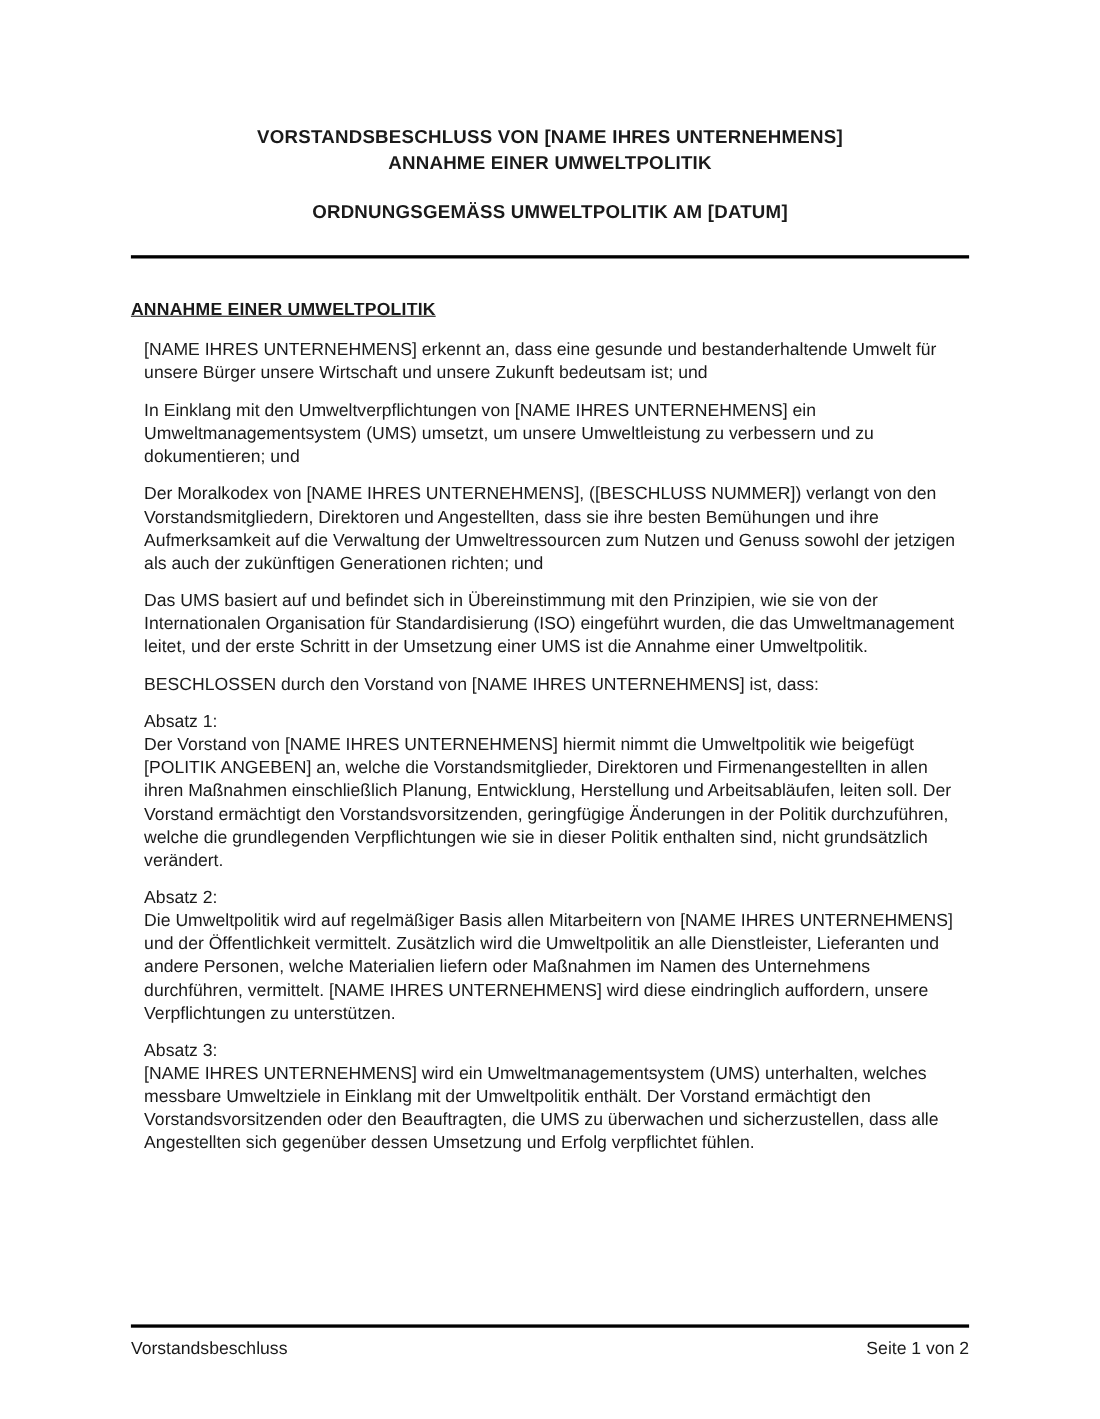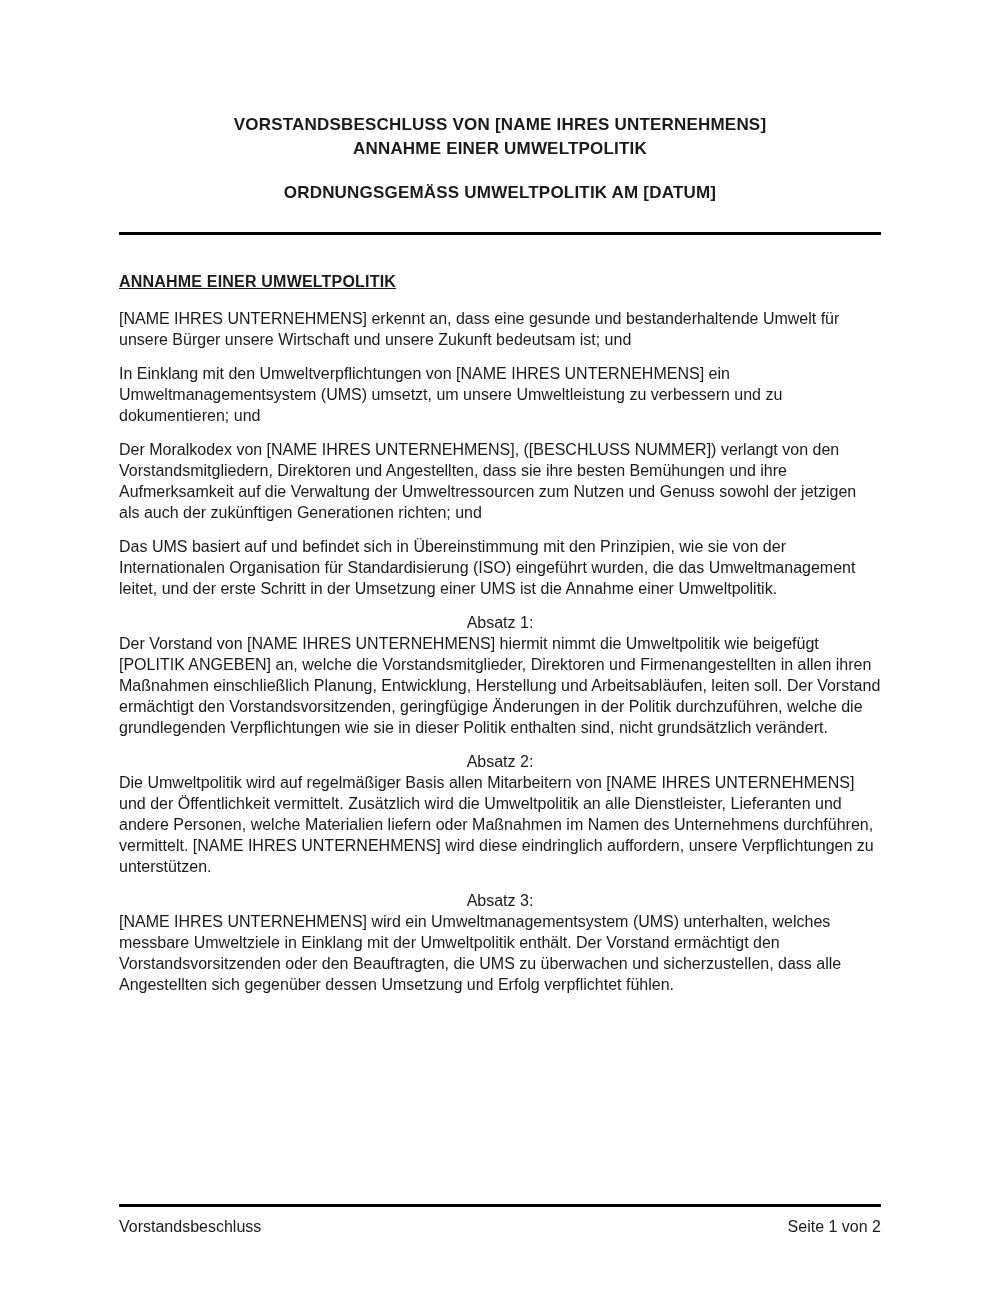--- a/index.html
+++ b/index.html
@@ -42,25 +42,24 @@
     text-decoration: underline;
     line-height: 21px;
     letter-spacing: 0.2px;
   }
   .body-text {
     margin-top: 16px;
     font-size: 16px;
     line-height: 21px;
   }
   .para {
-    margin: 0 0 13px 0;
+    margin: 0 0 13px 12px;
   }
   .para-label {
     display: block;
-    text-align: center;
   }
   .footer {
     position: absolute;
     left: 119px;
     right: 119px;
     top: 1204px;
     border-top: 3px solid #000000;
     padding-top: 9px;
     display: flex;
     justify-content: space-between;
@@ -92,20 +91,23 @@
       <p class="para">
         <span class="para-label"></span><span>In Einklang mit den Umweltverpflichtungen von [NAME IHRES UNTERNEHMENS] ein Umweltmanagementsystem (UMS) umsetzt, um unsere Umweltleistung zu verbessern und zu dokumentieren; und</span>
       </p>
       <p class="para">
         <span class="para-label"></span><span>Der Moralkodex von [NAME IHRES UNTERNEHMENS], ([BESCHLUSS NUMMER]) verlangt von den Vorstandsmitgliedern, Direktoren und Angestellten, dass sie ihre besten Bemühungen und ihre Aufmerksamkeit auf die Verwaltung der Umweltressourcen zum Nutzen und Genuss sowohl der jetzigen als auch der zukünftigen Generationen richten; und</span>
       </p>
       <p class="para">
         <span class="para-label"></span><span>Das UMS basiert auf und befindet sich in Übereinstimmung mit den Prinzipien, wie sie von der Internationalen Organisation für Standardisierung (ISO) eingeführt wurden, die das Umweltmanagement leitet, und der erste Schritt in der Umsetzung einer UMS ist die Annahme einer Umweltpolitik.</span>
       </p>
       <p class="para">
+        <span class="para-label"></span><span>BESCHLOSSEN durch den Vorstand von [NAME IHRES UNTERNEHMENS] ist, dass:</span>
+      </p>
+      <p class="para">
         <span class="para-label">Absatz 1:</span><span>Der Vorstand von [NAME IHRES UNTERNEHMENS] hiermit nimmt die Umweltpolitik wie beigefügt [POLITIK ANGEBEN] an, welche die Vorstandsmitglieder, Direktoren und Firmenangestellten in allen ihren Maßnahmen einschließlich Planung, Entwicklung, Herstellung und Arbeitsabläufen, leiten soll. Der Vorstand ermächtigt den Vorstandsvorsitzenden, geringfügige Änderungen in der Politik durchzuführen, welche die grundlegenden Verpflichtungen wie sie in dieser Politik enthalten sind, nicht grundsätzlich verändert.</span>
       </p>
       <p class="para">
         <span class="para-label">Absatz 2:</span><span>Die Umweltpolitik wird auf regelmäßiger Basis allen Mitarbeitern von [NAME IHRES UNTERNEHMENS] und der Öffentlichkeit vermittelt. Zusätzlich wird die Umweltpolitik an alle Dienstleister, Lieferanten und andere Personen, welche Materialien liefern oder Maßnahmen im Namen des Unternehmens durchführen, vermittelt. [NAME IHRES UNTERNEHMENS] wird diese eindringlich auffordern, unsere Verpflichtungen zu unterstützen.</span>
       </p>
       <p class="para">
         <span class="para-label">Absatz 3:</span><span>[NAME IHRES UNTERNEHMENS] wird ein Umweltmanagementsystem (UMS) unterhalten, welches messbare Umweltziele in Einklang mit der Umweltpolitik enthält. Der Vorstand ermächtigt den Vorstandsvorsitzenden oder den Beauftragten, die UMS zu überwachen und sicherzustellen, dass alle Angestellten sich gegenüber dessen Umsetzung und Erfolg verpflichtet fühlen.</span>
       </p>
     </div>
 

